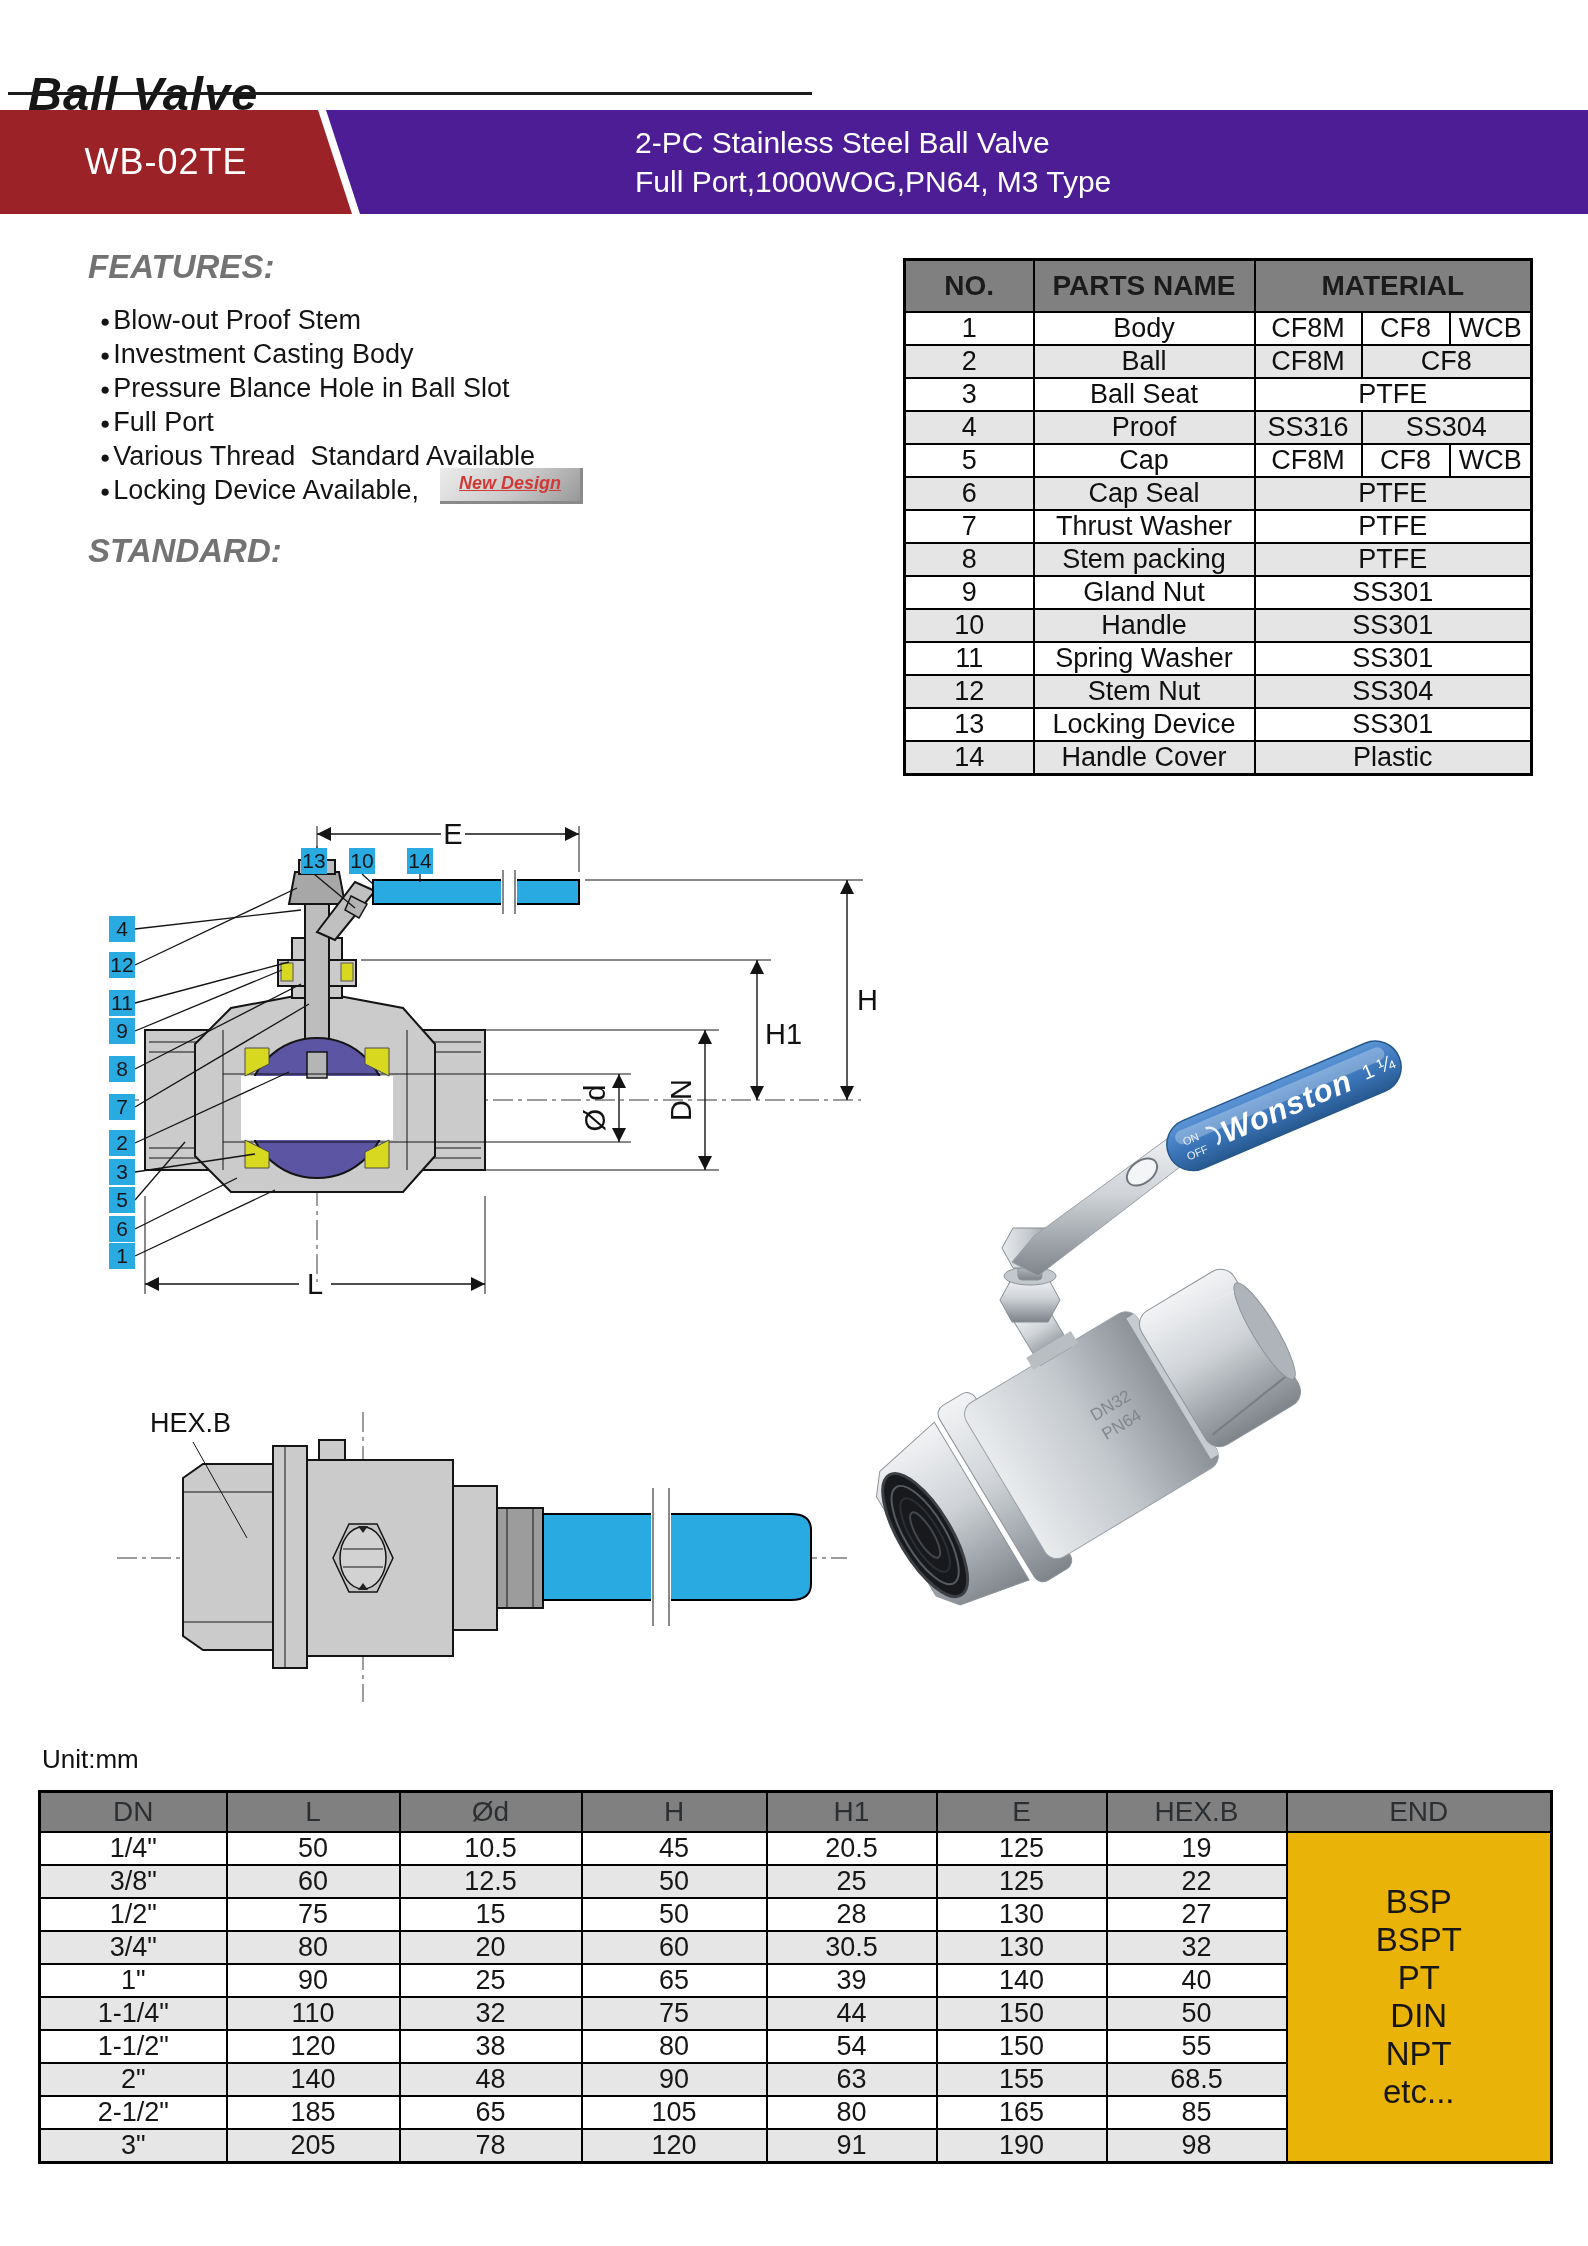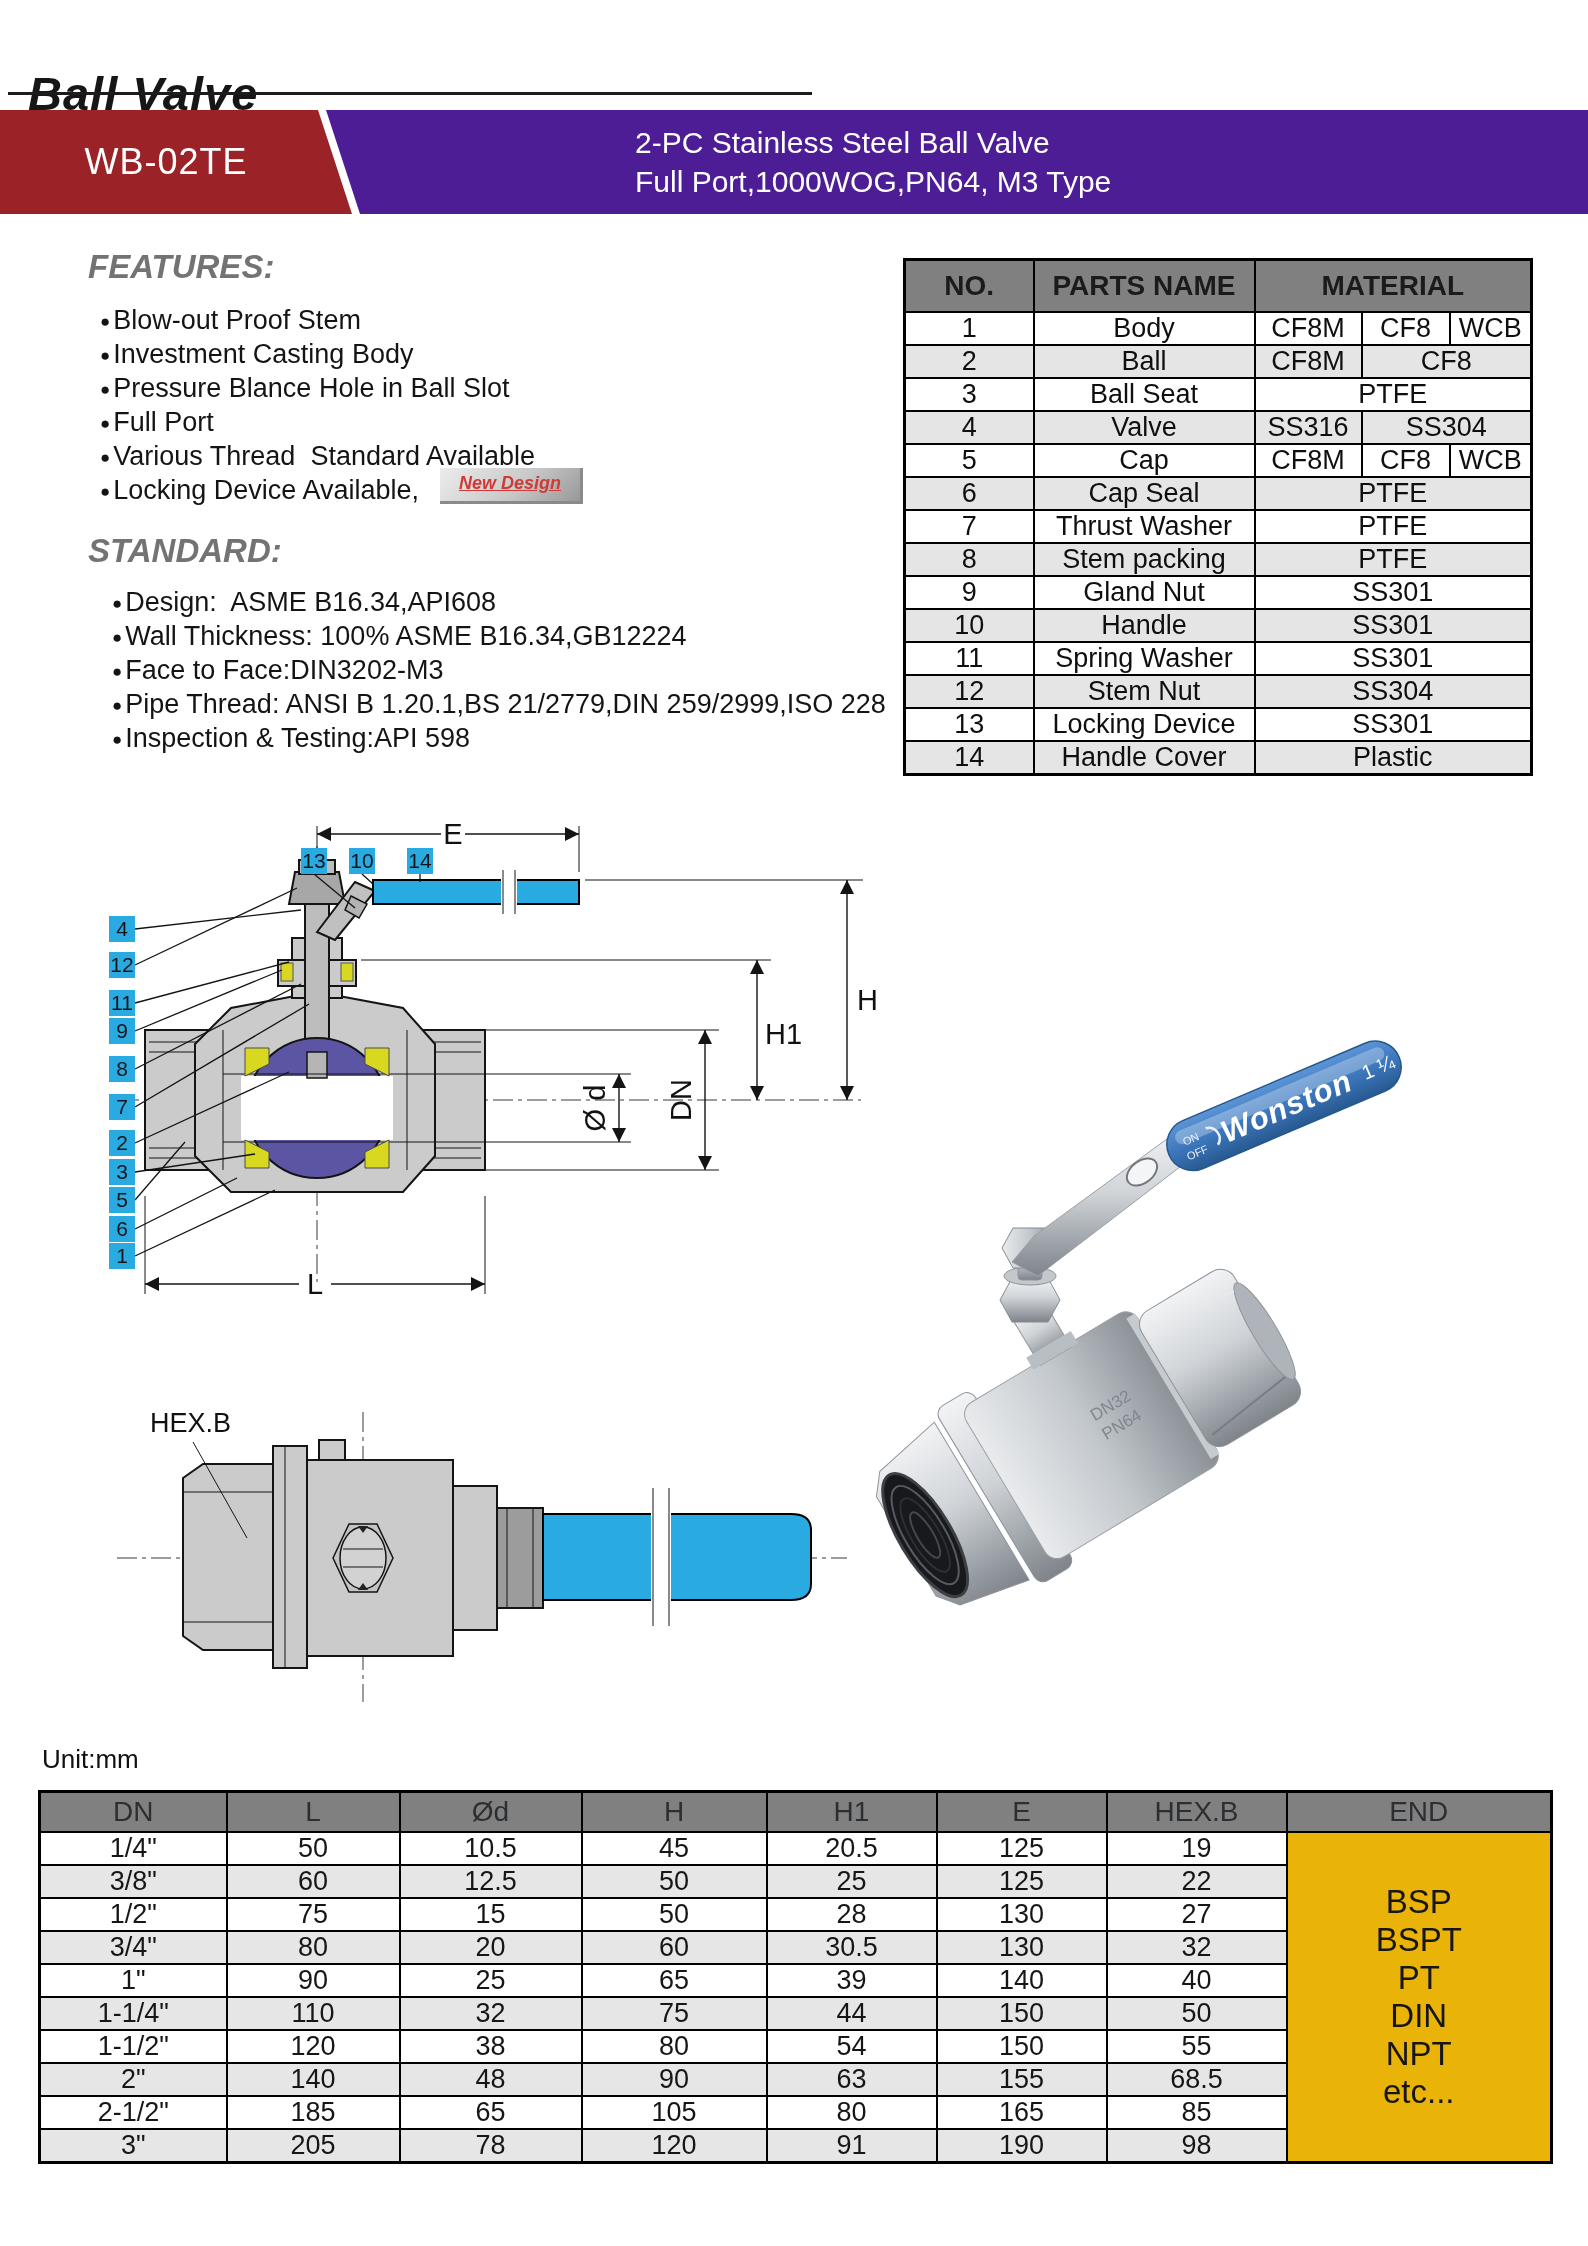--- a/index.html
+++ b/index.html
@@ -71,21 +71,20 @@
       <div>2-PC Stainless Steel Ball Valve</div>
       <div>Full Port,1000WOG,PN64, M3 Type</div>
     </div>
   </div>
 
   <div class="sec-heading" style="left:88px;top:248px;">FEATURES:</div>
   <ul class="bullets" id="features-list" style="left:100px;top:304px;"><li>Blow-out Proof Stem</li><li>Investment Casting Body</li><li>Pressure Blance Hole in Ball Slot</li><li>Full Port</li><li>Various Thread  Standard Available</li><li>Locking Device Available,</li></ul>
   <div class="badge">New Design</div>
 
   <div class="sec-heading" style="left:88px;top:532px;">STANDARD:</div>
-  <ul class="bullets" id="standard-list" style="left:112px;top:586px;"><li>Design:  ASME B16.34,API608</li><li>Wall Thickness: 100% ASME B16.34,GB12224</li><li>Face to Face:DIN3202-M3</li><li>Pipe Thread: ANSI B 1.20.1,BS 21/2779,DIN 259/2999,ISO 228</li><li>Inspection &amp; Testing:API 598</li></ul>
 
   <table class="parts-table">
     <colgroup>
         <col style="width:129px">
         <col style="width:221px">
         <col style="width:107px">
         <col style="width:88px">
         <col style="width:82px">
       </colgroup>
     <thead>
@@ -109,21 +108,21 @@
           <td>CF8M</td>
           <td colspan="2">CF8</td>
         </tr>
         <tr>
           <td>3</td>
           <td>Ball Seat</td>
           <td colspan="3">PTFE</td>
         </tr>
         <tr class="alt">
           <td>4</td>
-          <td>Valve</td>
+          <td>Proof</td>
           <td>SS316</td>
           <td colspan="2">SS304</td>
         </tr>
         <tr>
           <td>5</td>
           <td>Cap</td>
           <td>CF8M</td>
           <td>CF8</td>
           <td>WCB</td>
         </tr>

